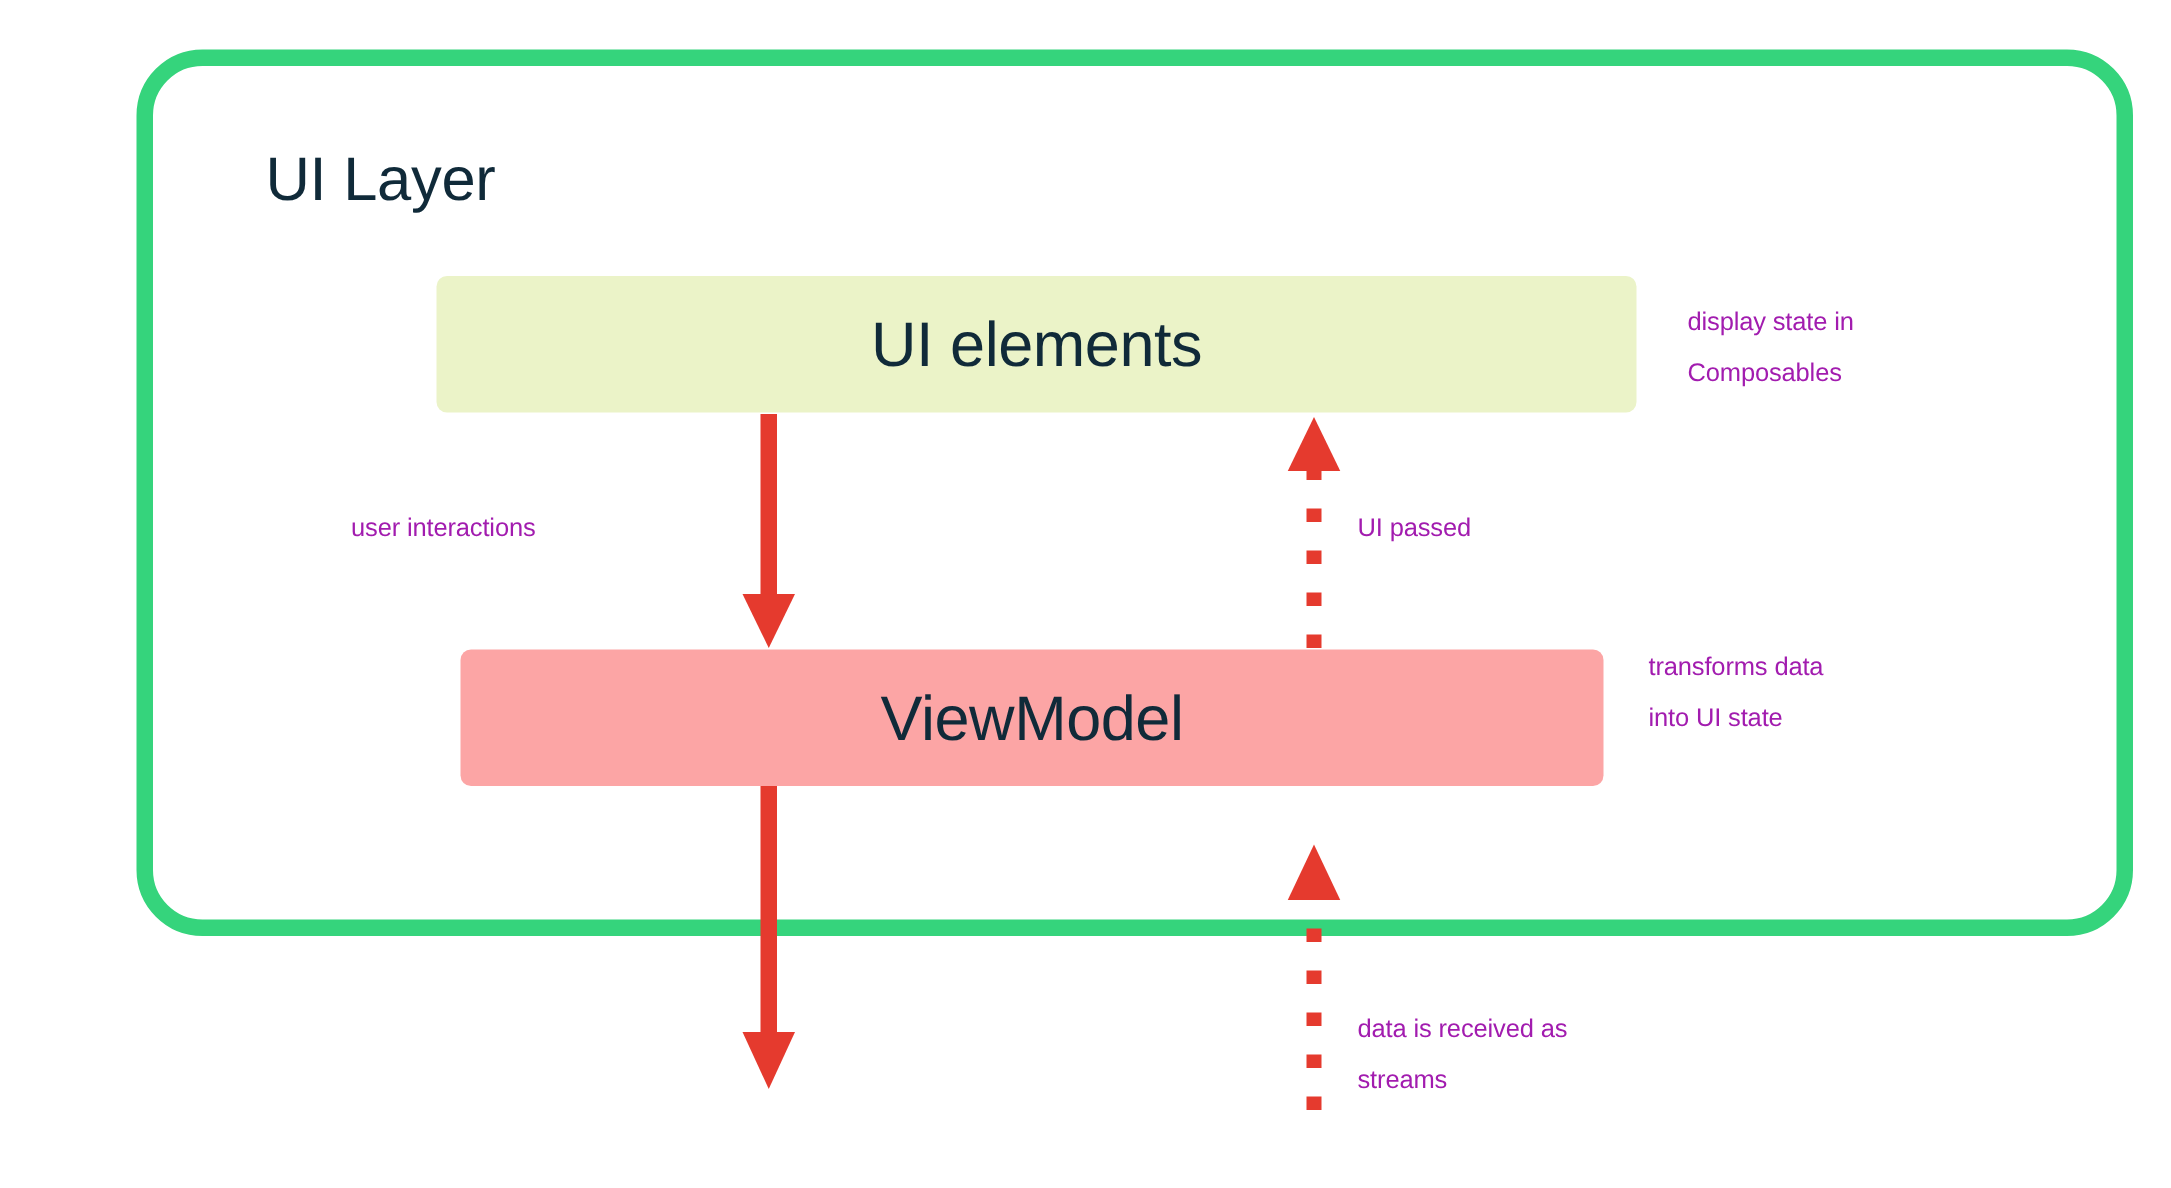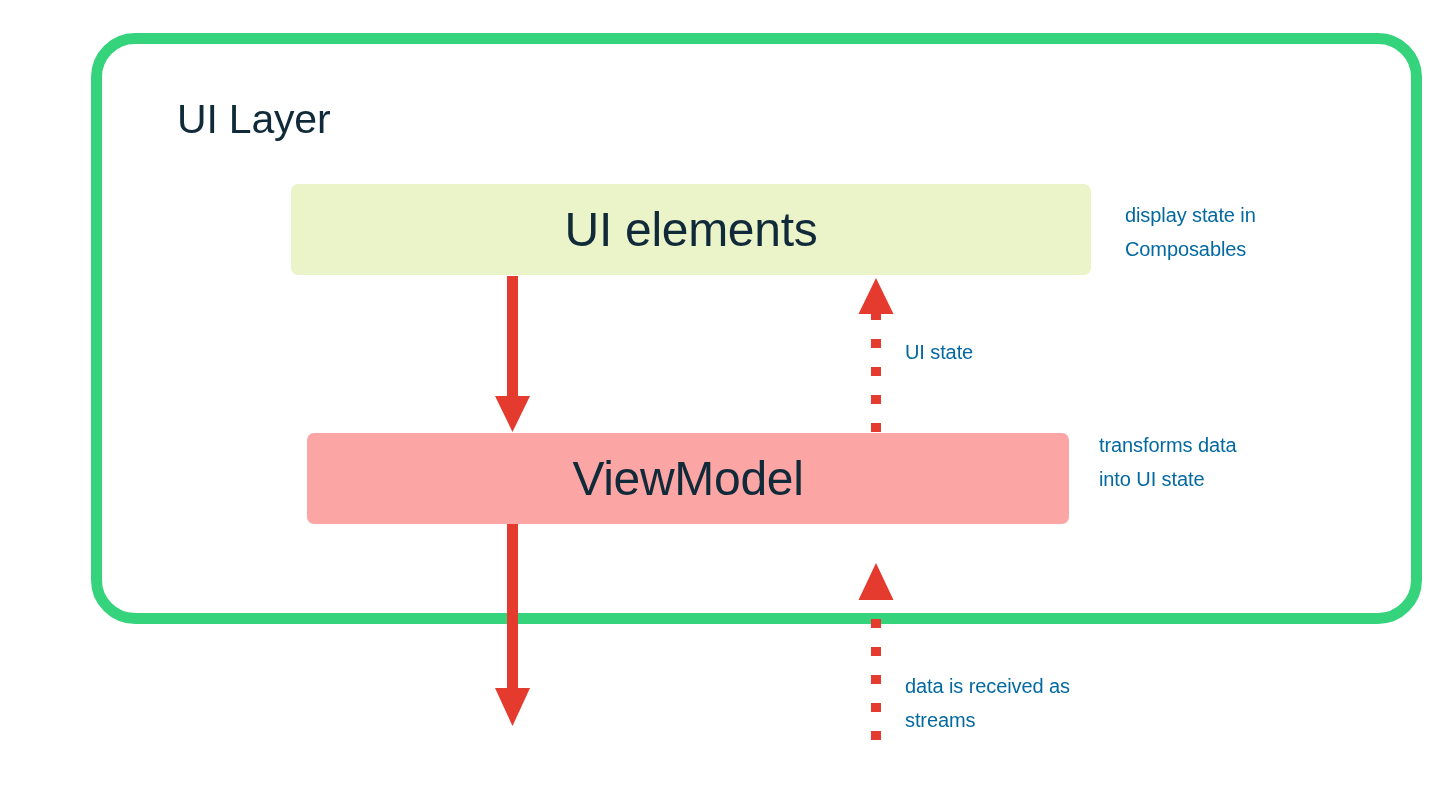--- a/index.html
+++ b/index.html
@@ -50,21 +50,21 @@
   
   .box {
     position: absolute;
     box-sizing: border-box;
     display: flex;
     align-items: center;
     justify-content: center;
     border-radius: 7px;
   }
   .box-label {
-    font-size: 48px;
+    font-size: 42px;
     font-weight: 400;
     color: #102A39;
     letter-spacing: -0.3px;
     white-space: nowrap;
   }
 
   .box-ui-elements {
     left: 262px;
     top: 184px;
     width: 800px;
@@ -76,22 +76,22 @@
     left: 278px;
     top: 433px;
     width: 762px;
     height: 91px;
     background: #fca5a5;
   }
 
   
   .annot {
     position: absolute;
-    color: #0369a1;
-    font-size: 20px;
+    color: #a21caf;
+    font-size: 17px;
     line-height: 34px;
     font-weight: 400;
     white-space: pre-line;
     letter-spacing: -0.1px;
   }
 
   .annot-display-state   { left: 1096px; top: 198px; }
   .annot-user-inter      { left: 205px;  top: 335px; }
   .annot-ui-state        { left: 876px;  top: 335px; }
   .annot-transforms      { left: 1070px; top: 428px; }
@@ -143,22 +143,23 @@
 
     <g>
       <line x1="847" y1="740" x2="847" y2="600" stroke="#E53A2E" stroke-width="10" stroke-dasharray="9 19" stroke-linecap="butt"></line>
       <polygon points="829.5,600 864.5,600 847,563" fill="#E53A2E"></polygon>
     </g>
   </svg>
 
   <div class="annot annot-display-state">display state in
 Composables</div>
 
+  <div class="annot annot-user-inter">user interactions</div>
 
-  <div class="annot annot-ui-state">UI state</div>
+  <div class="annot annot-ui-state">UI passed</div>
 
   <div class="annot annot-transforms">transforms data
 into UI state</div>
 
 
   <div class="annot annot-data-streams">data is received as
 streams</div>
 
 </div>
 

